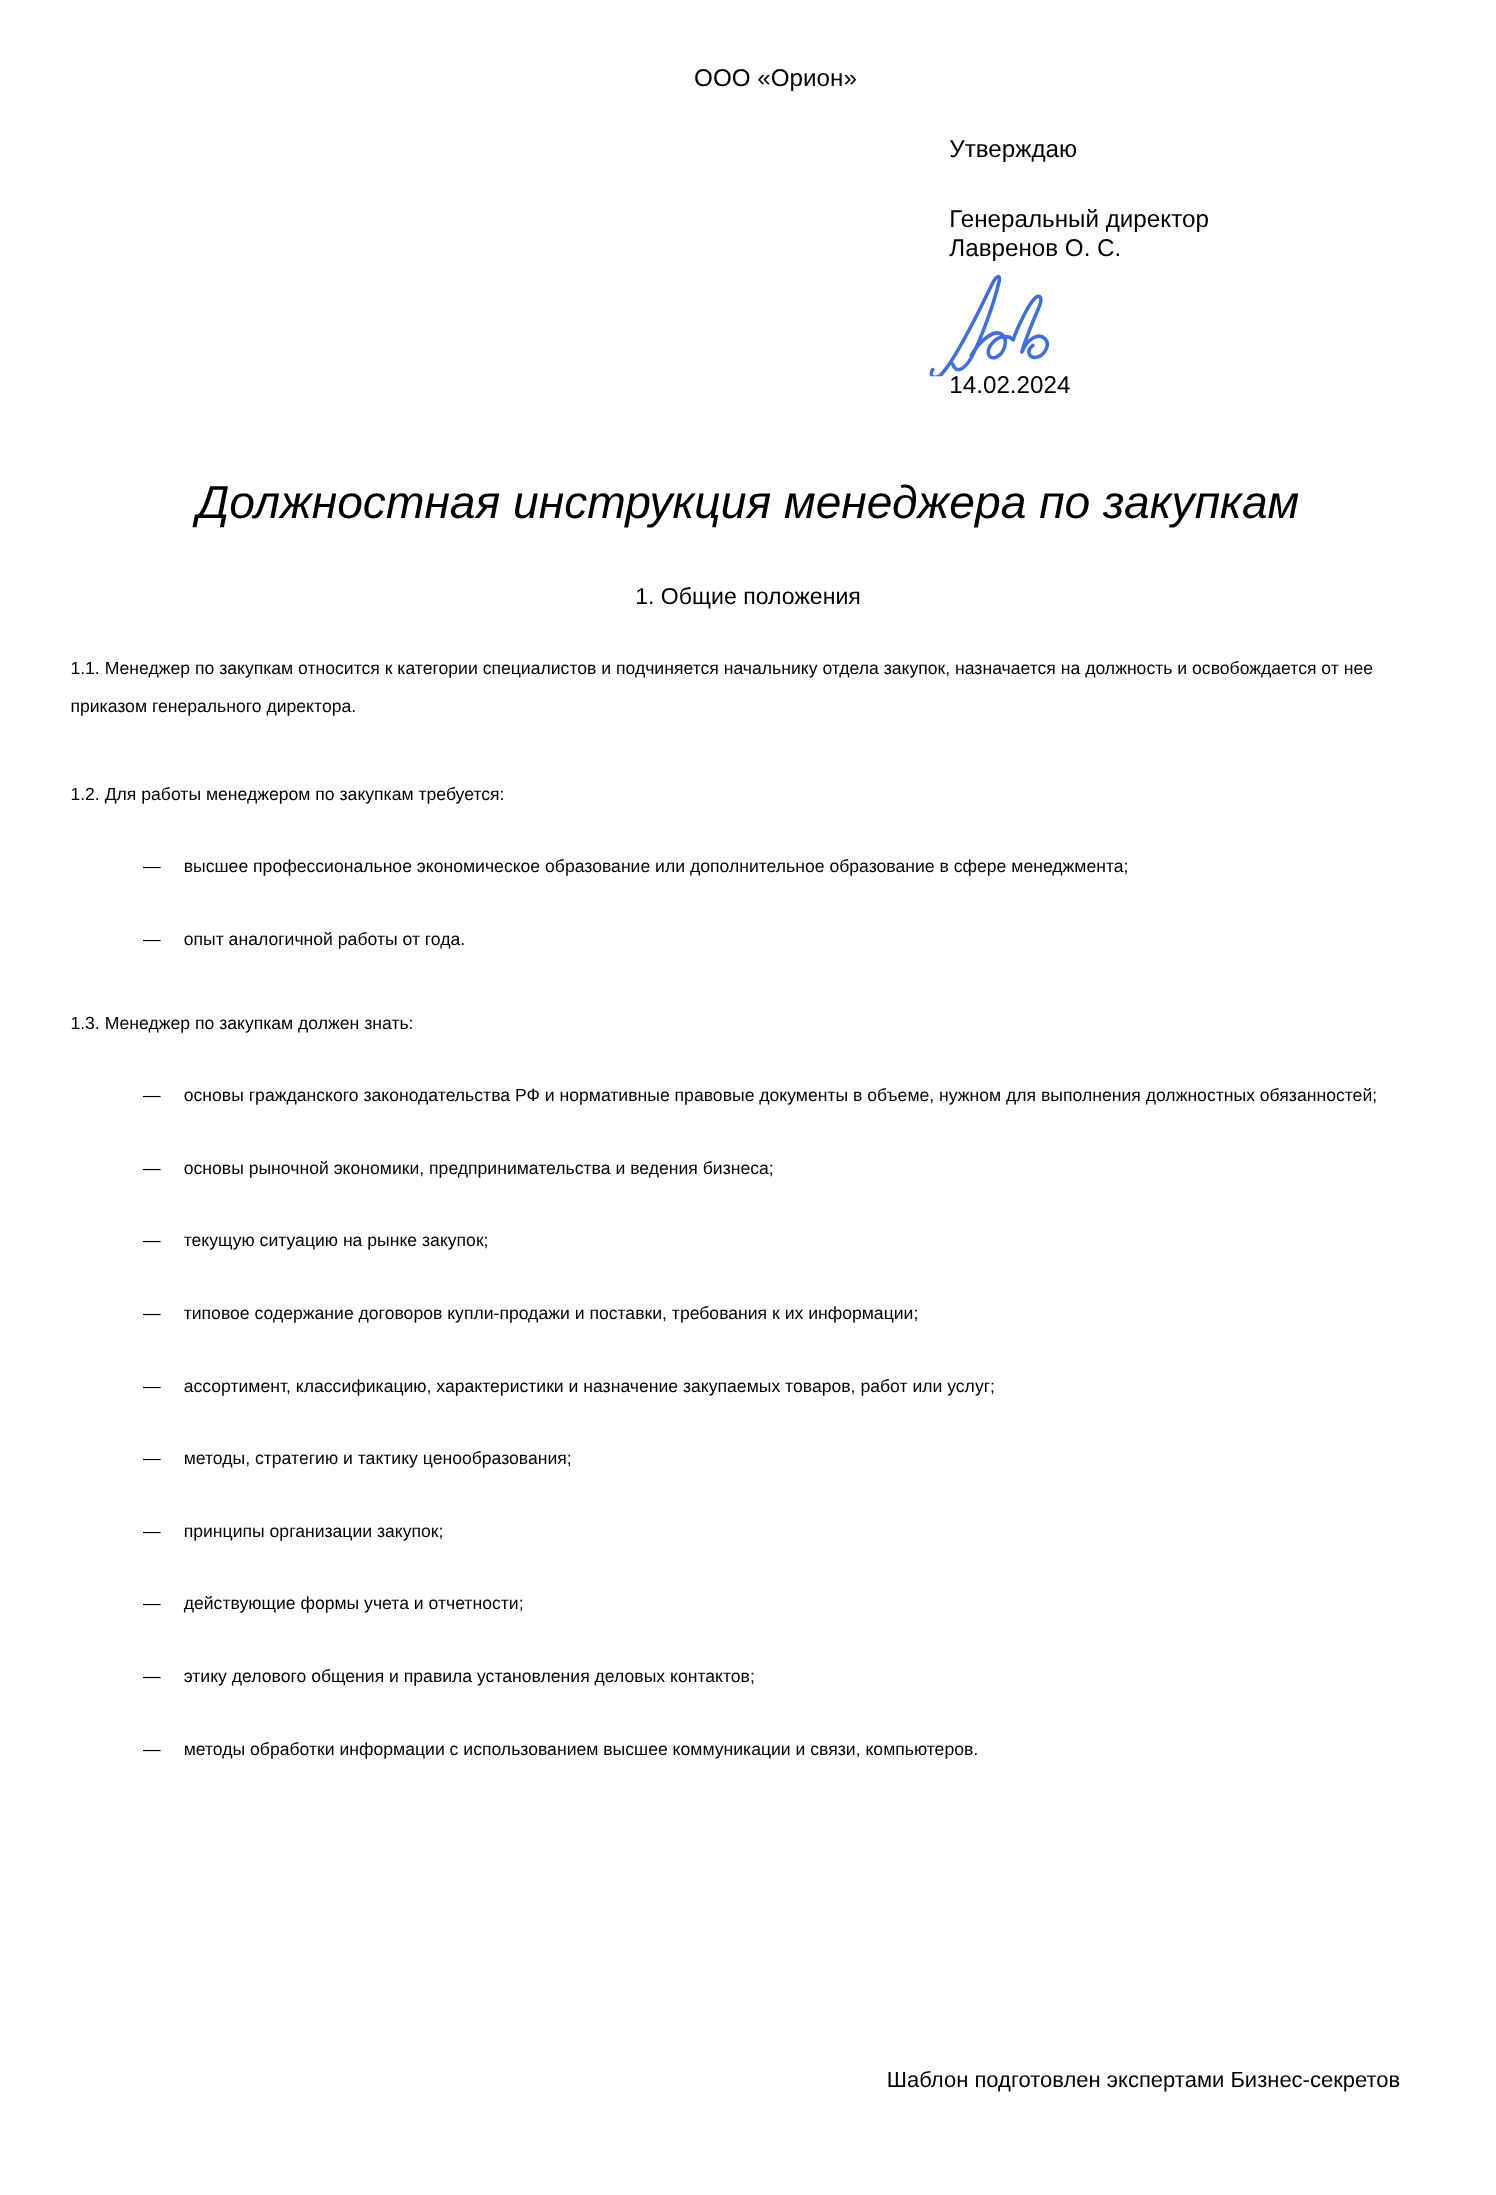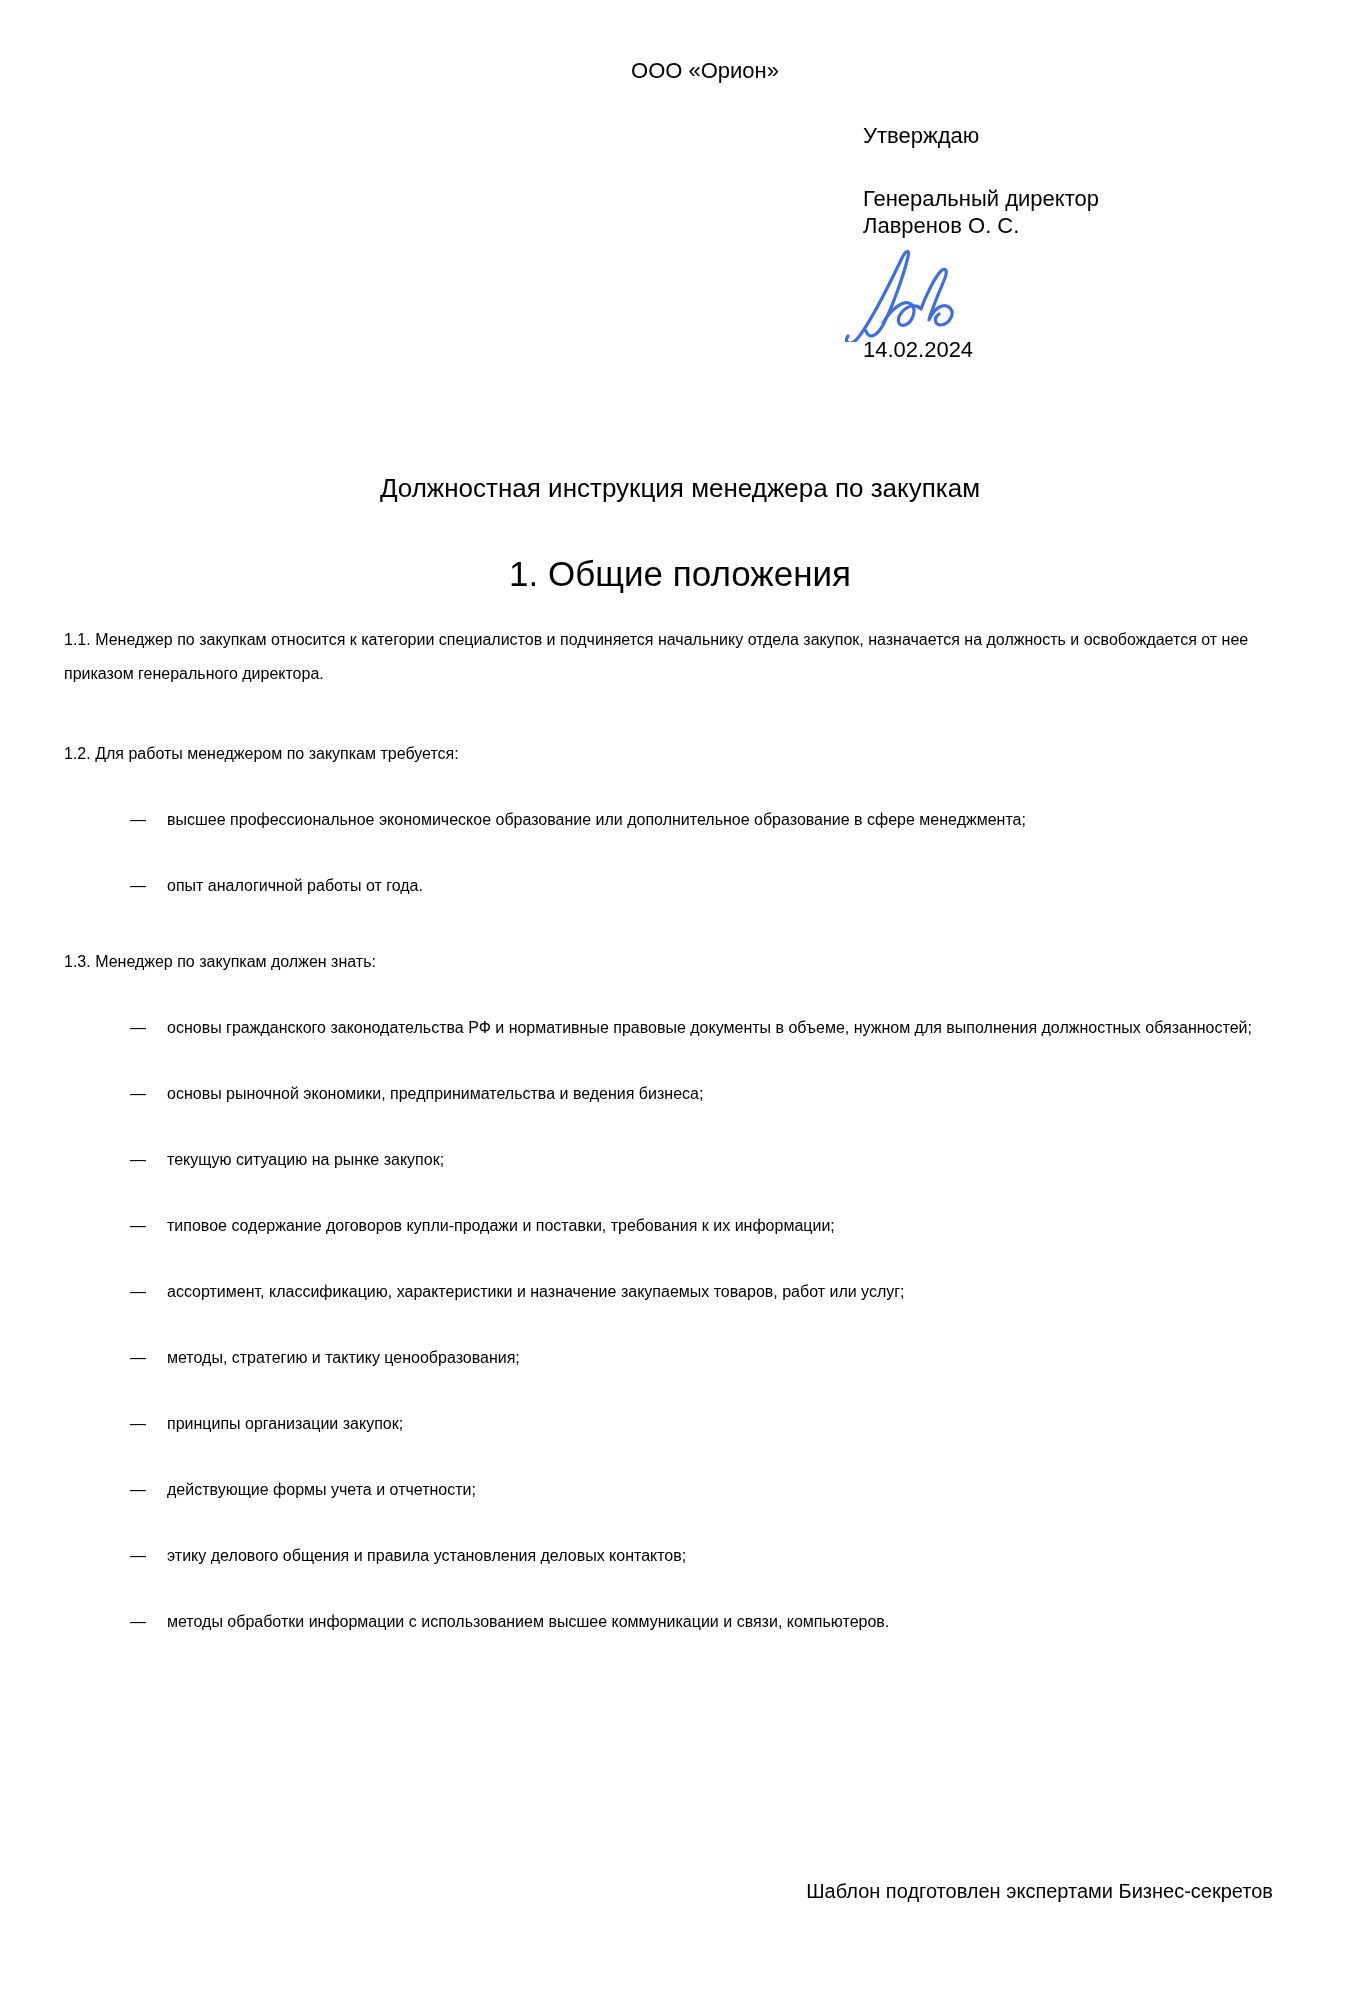--- a/index.html
+++ b/index.html
@@ -35,29 +35,30 @@
   .approval .approver-title { margin-top: 36px; }
   .approval .approver-name { margin-top: 0; }
   .signature {
     display: block;
     margin: 8px 0 0 -18px;
     width: 115px;
     height: 95px;
   }
   .approval .date { margin-top: -6px; }
   .doc-title {
-    margin: 102px 0 0 0;
-    font-size: 26px;
+    margin: 71px 0 0 0;
+    font-size: 42px;
     line-height: 46px;
     font-weight: normal;
     text-align: center;
+    font-style: italic;
   }
   .section-heading {
     margin: 46px 0 16px 0;
-    font-size: 35px;
+    font-size: 21px;
     line-height: 34px;
     font-weight: normal;
     text-align: center;
   }
   .body-text {
     font-size: 16px;
     line-height: 34px;
   }
   .para { margin: 0; }
   .p-first { margin-top: 32px; }

